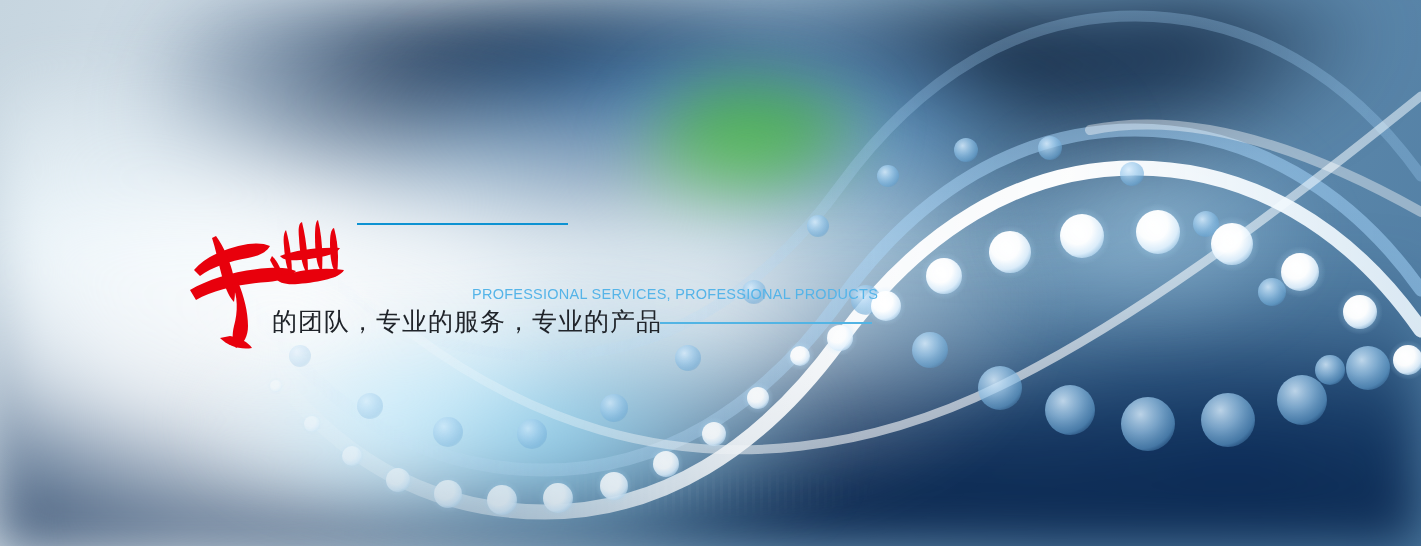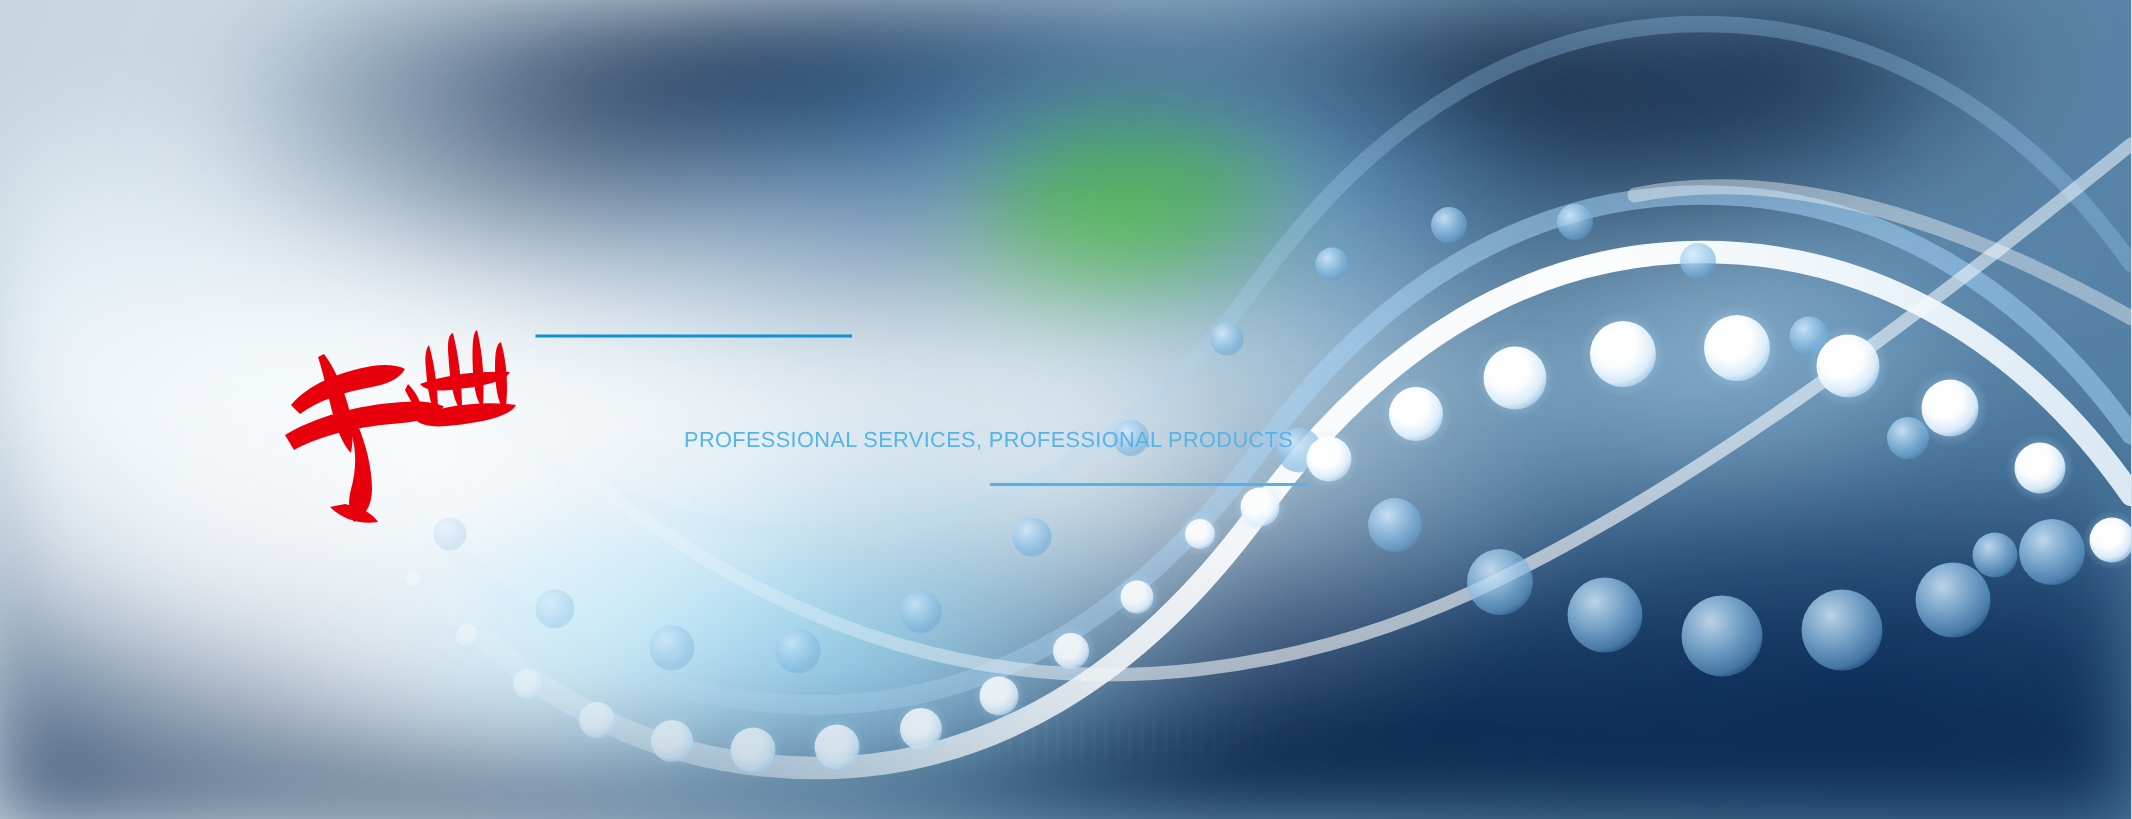--- a/index.html
+++ b/index.html
@@ -176,21 +176,21 @@
     font-size: 34px;
     font-weight: bold;
     letter-spacing: 0.6px;
     color: #189ade;
     white-space: nowrap;
     line-height: 40px;
   }
 
   .subtitle-en {
     position: absolute;
-    left: 456px;
+    left: 472px;
     top: 285px;
     font-size: 14.5px;
     font-weight: normal;
     letter-spacing: 0.25px;
     color: #55b4e8;
     white-space: nowrap;
     line-height: 18px;
   }
 
   .title-cn {
@@ -454,17 +454,18 @@
 
         <path d="M90 66 C110 58, 136 55, 158 58 C154 66, 134 70, 112 72 C100 73, 92 71, 90 66 Z"></path>
       </g>
     </svg>
 
     <div class="rule-top"></div>
 
 
     <div class="subtitle-en">PROFESSIONAL SERVICES, PROFESSIONAL PRODUCTS</div>
 
+    <div class="title-cn">的团队，专业的服务，专业的产品</div>
 
     <div class="rule-bottom"></div>
 
   </div>
 </div>
 
 </body></html>

